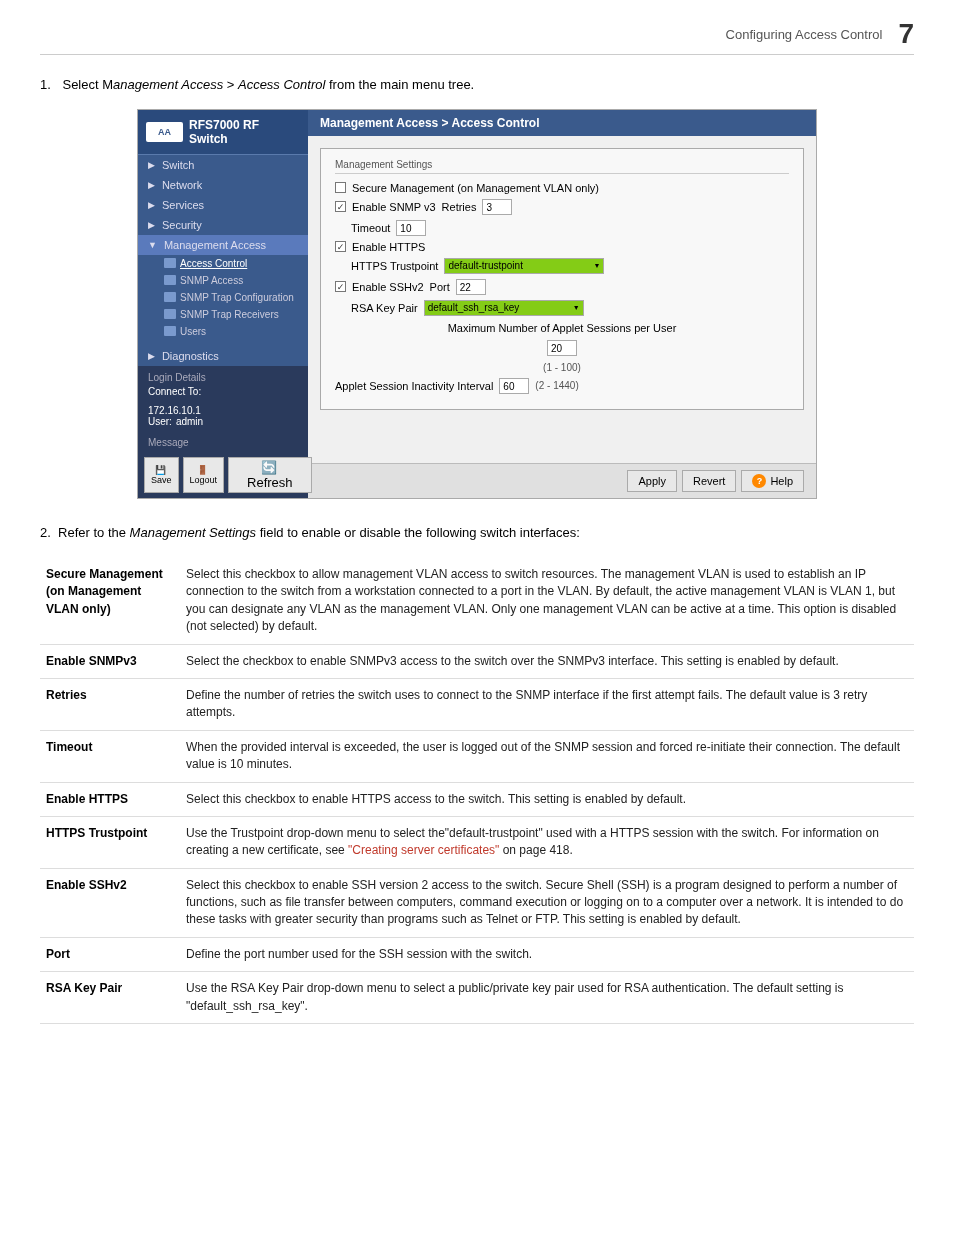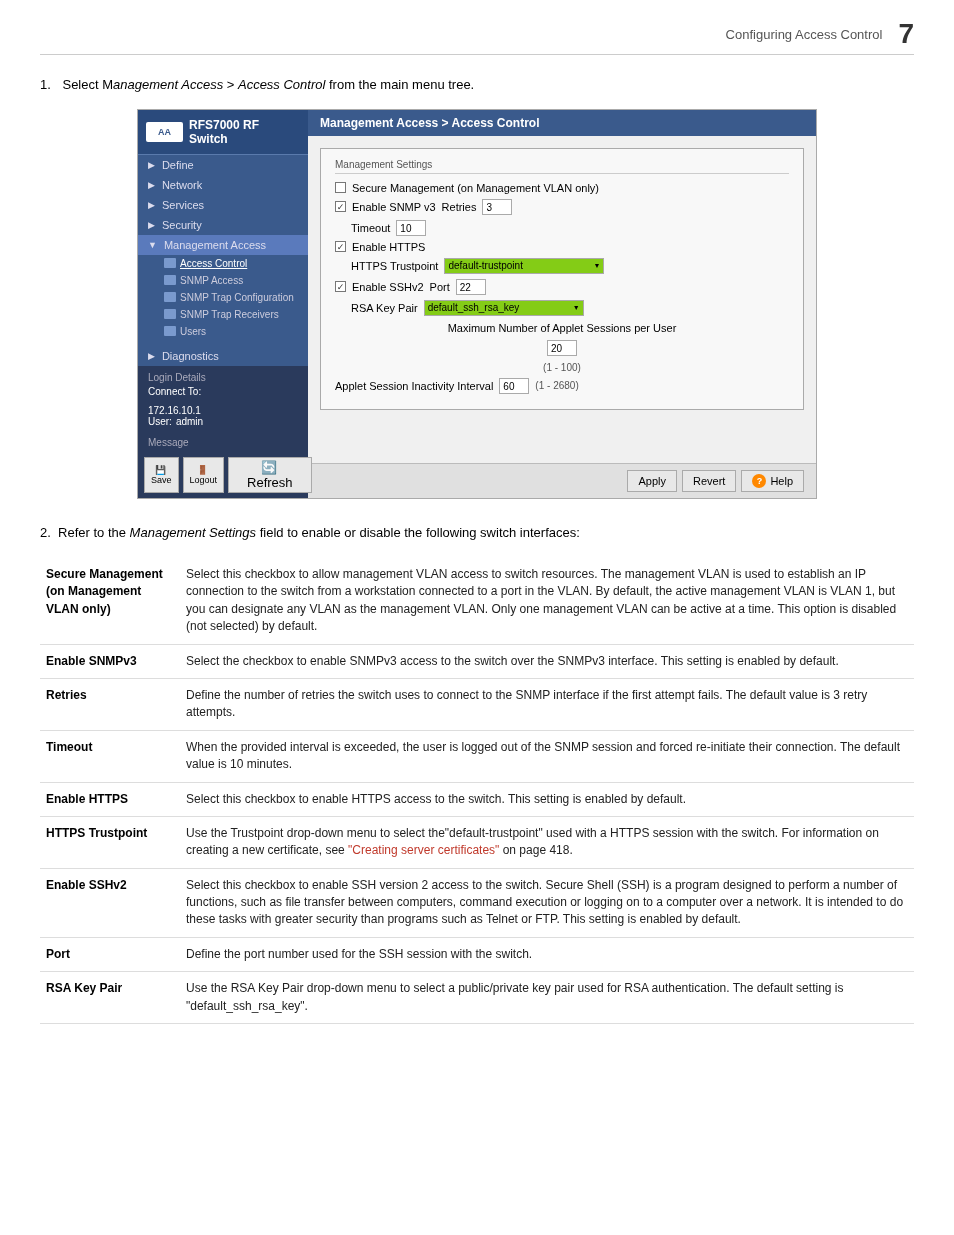--- a/index.html
+++ b/index.html
@@ -305,21 +305,21 @@
   <div class="screenshot">
 
     <div class="sidebar sidebar-relative">
       <div class="sidebar-brand">
         <div class="sidebar-brand-logo">AA</div>
         <span class="sidebar-brand-text">RFS7000 RF Switch</span>
       </div>
 
       <div class="sidebar-item">
         <span class="arrow">▶</span>
-        <span>Define</span>
+        <span>Switch</span>
       </div>
       <div class="sidebar-item">
         <span class="arrow">▶</span>
         <span>Network</span>
       </div>
       <div class="sidebar-item">
         <span class="arrow">▶</span>
         <span>Services</span>
       </div>
       <div class="sidebar-item">
@@ -428,21 +428,21 @@
 
           <div class="form-row" style="margin-top:6px;flex-direction:column;">
             <span>Maximum Number of Applet Sessions per User</span>
             <div class="form-input-small">20</div>
             <span style="font-size:10px;color:#555;">(1 - 100)</span>
           </div>
 
           <div class="form-row">
             <span>Applet Session Inactivity Interval</span>
             <div class="form-input-small">60</div>
-            <span style="font-size:10px;color:#555;">(1 - 2680)</span>
+            <span style="font-size:10px;color:#555;">(2 - 1440)</span>
           </div>
         </div>
       </div>
       <div class="main-panel-footer">
         <button class="footer-btn">Apply</button>
         <button class="footer-btn">Revert</button>
         <button class="footer-btn help">
           <span class="help-icon">?</span>
           Help
         </button>

